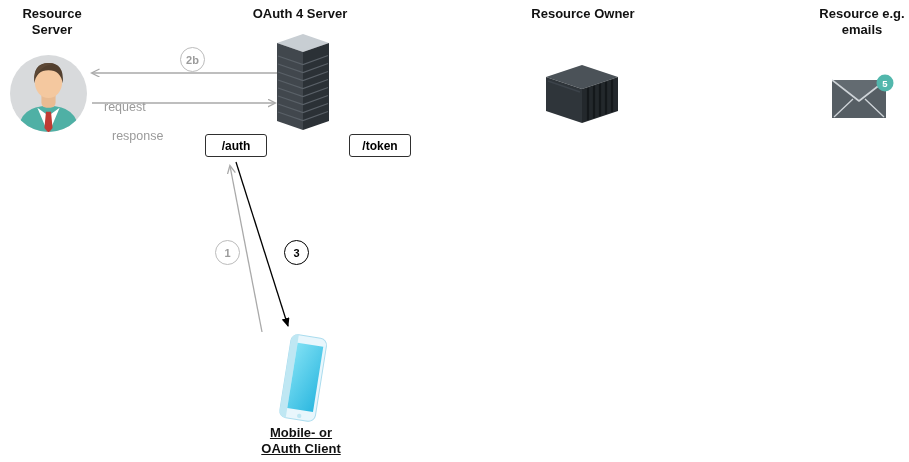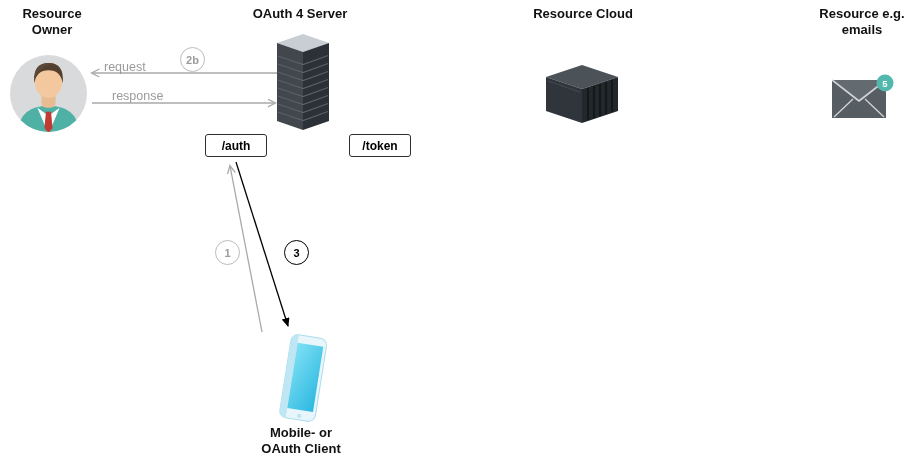--- a/index.html
+++ b/index.html
@@ -1,20 +1,20 @@
 <!DOCTYPE html>
 <html><head>
 <meta charset="utf-8">
 <style>
   * { margin:0; padding:0; box-sizing:border-box; }
   html,body { background:#ffffff; font-family:"Liberation Sans", sans-serif; }
   #canvas { position:relative; width:909px; height:462px; background:#ffffff; overflow:hidden; }
   .abs { position:absolute; }
   .node-label { position:absolute; text-align:center; font-weight:700; font-size:13px; color:#111; line-height:1.25; }
-  .edge-label { position:absolute; font-size:12.5px; color:#9b9b9b; line-height:1; }
+  .edge-label { position:absolute; font-size:12.5px; color:#9b9b9b; line-height:1;margin-top:40px; }
   .endpoint { position:absolute; width:62px; height:23px; border:1px solid #2f2f2f; border-radius:3px;
               background:#fff; display:flex; align-items:center; justify-content:center;
               font-weight:700; font-size:12px; color:#000;text-align:right; }
   .badge { position:absolute; width:25px; height:25px; border-radius:50%; background:#fff;
            display:flex; align-items:center; justify-content:center; font-weight:700; font-size:11px; }
   .badge.gray  { border:1px solid #bcbcbc; color:#9b9b9b; }
   .badge.black { border:1.5px solid #000; color:#000; }
   svg.overlay { position:absolute; left:0; top:0; }
 </style>
 </head>
@@ -32,33 +32,33 @@
       </marker>
     </defs>
     <line x1="277" y1="73" x2="92" y2="73" stroke="#a9a9a9" stroke-width="1.4" marker-end="url(#mGray)"></line>
     <line x1="92" y1="103" x2="275" y2="103" stroke="#a9a9a9" stroke-width="1.4" marker-end="url(#mGray)"></line>
     <line x1="262" y1="332" x2="230" y2="166" stroke="#a9a9a9" stroke-width="1.3" marker-end="url(#mGray)"></line>
     <line x1="236" y1="162" x2="288" y2="326" stroke="#000000" stroke-width="1.3" marker-end="url(#mBlack)"></line>
   </svg>
 
   <div class="node-label" style="left:8px; top:6px; width:88px;">
     <div>Resource</div>
-    <div>Owner</div>
+    <div>Server</div>
   </div>
 
   <div class="node-label" style="left:230px; top:6px; width:140px;">OAuth 4 Server</div>
 
-  <div class="node-label" style="left:508px; top:6px; width:150px;">Resource Cloud</div>
+  <div class="node-label" style="left:508px; top:6px; width:150px;">Resource Owner</div>
 
   <div class="node-label" style="left:812px; top:6px; width:100px;">
     <div>Resource e.g.</div>
     <div>emails</div>
   </div>
 
-  <div class="node-label" style="left:246px; top:425px; width:110px;">
+  <div class="node-label" style="left:246px; top:425px; width:110px;text-decoration:underline;">
     <div>Mobile- or</div>
     <div>OAuth Client</div>
   </div>
 
   <div class="edge-label" style="left:104px; top:61px;">request</div>
   <div class="edge-label" style="left:104px; top:90px;padding-left:8px;">response</div>
 
   <div class="endpoint" style="left:205px; top:134px;">
     <span>/auth</span>
   </div>

